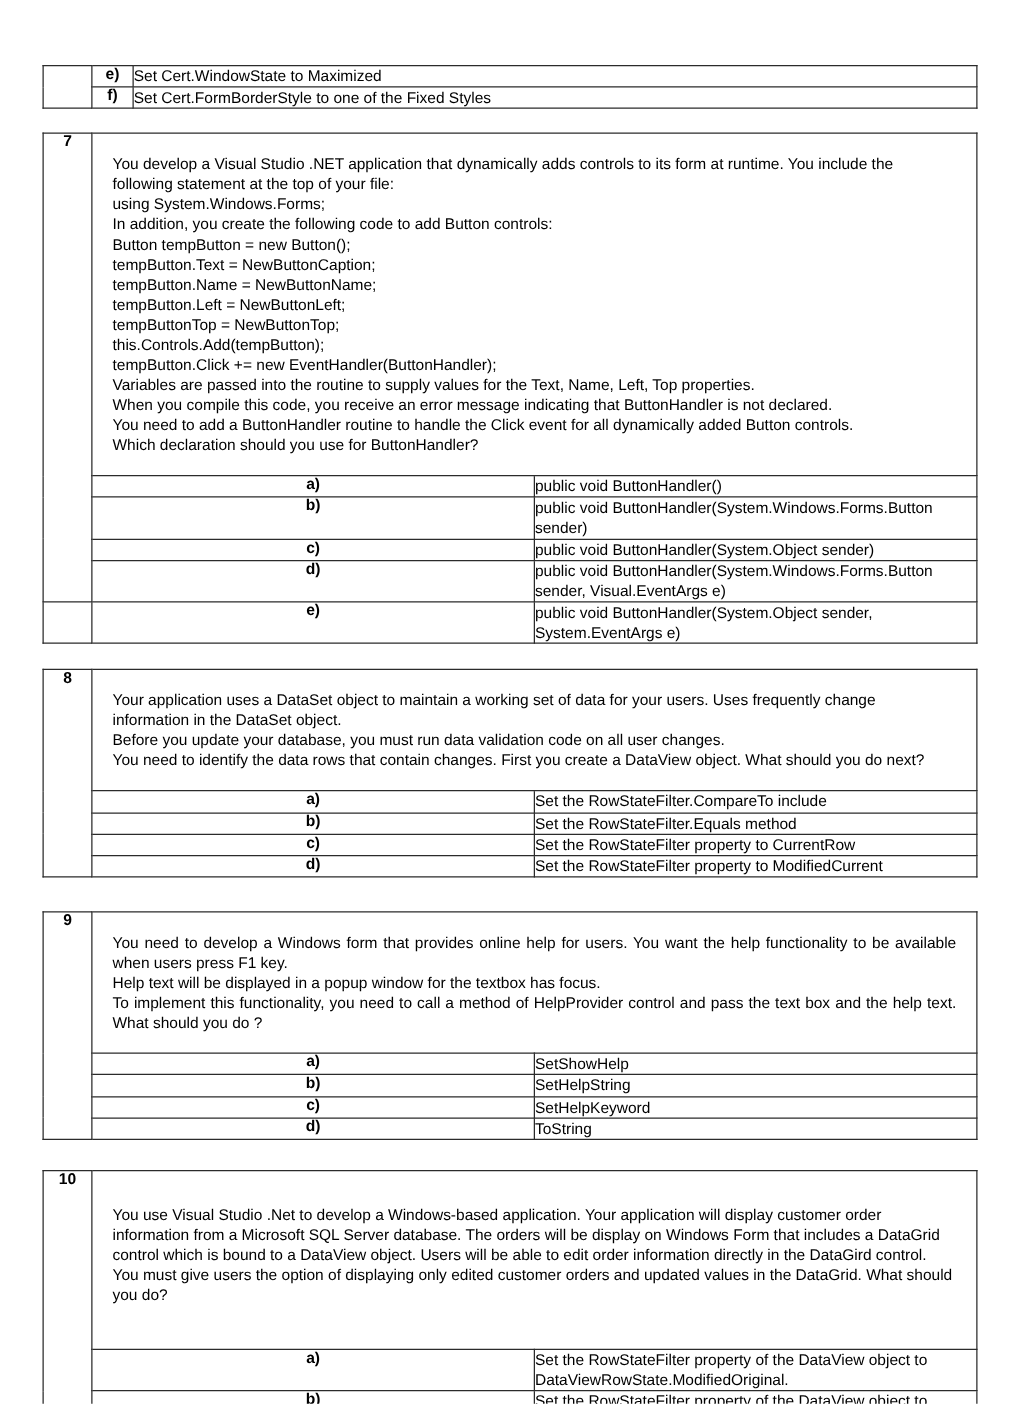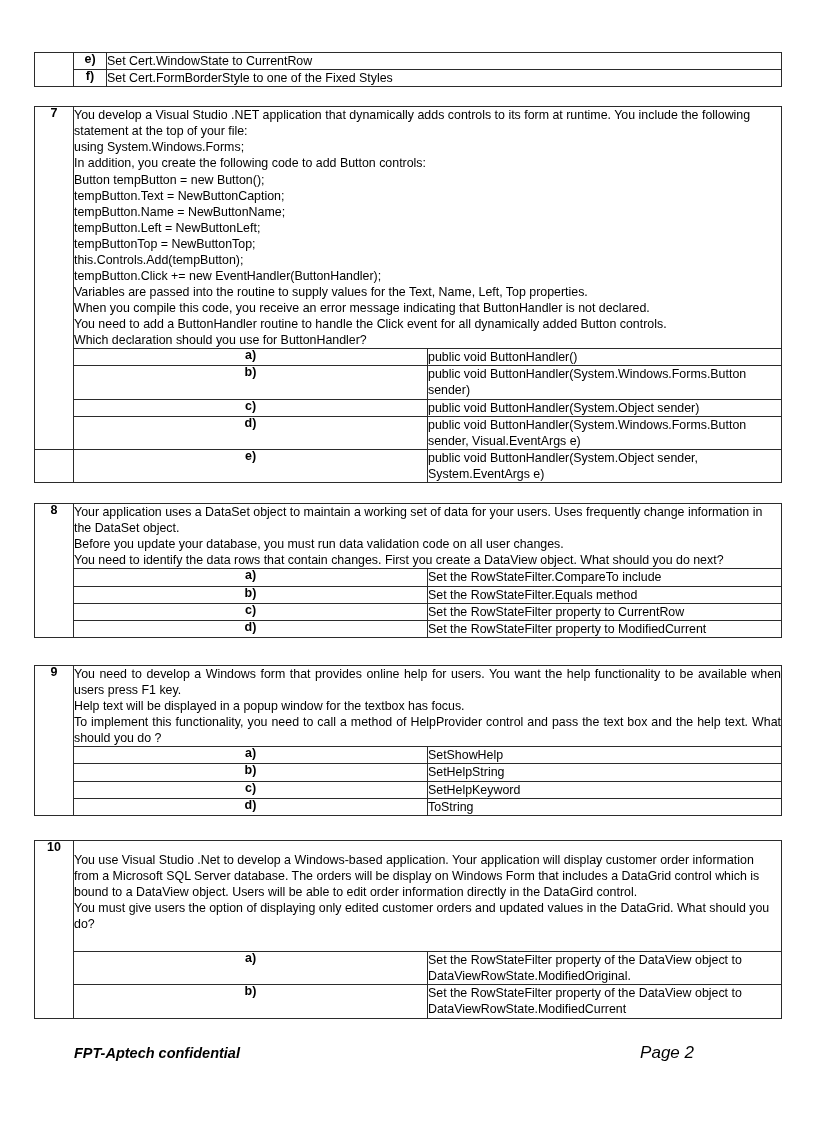--- a/index.html
+++ b/index.html
@@ -60,21 +60,21 @@
     line-height: 1.295;
     padding: 4px 7px 5px 7px;
   }
   .optcell {
     font-size: 12.4px;
     line-height: 1.3;
     padding: 4px 7px 5px 8px;
     vertical-align: middle;
   }
   .stem p {
-    margin: 0;
+    margin: 16px;
     padding: 0;
     white-space: pre-wrap;
   }
   .stem.justify p { text-align: justify; text-align-last: left; }
 
   
   .gap-a { height: 19px; }
   .gap-b { height: 20px; }
   .gap-c { height: 27px; }
   .gap-d { height: 24px; }
@@ -104,21 +104,21 @@
 </head>
 <body>
 
 <div class="page">
 
   <table class="qtable">
     <tbody>
         <tr>
       <td class="col-num numcell empty-pad" rowspan="2"></td>
       <td class="col-ltr ltrcell">e)</td>
-      <td class="optcell">Set Cert.WindowState to CurrentRow</td>
+      <td class="optcell">Set Cert.WindowState to Maximized</td>
     </tr>
     <tr>
       <td class="col-ltr ltrcell">f)</td>
       <td class="optcell">Set Cert.FormBorderStyle to one of the Fixed Styles</td>
     </tr>
   </tbody>
     </table>
 
   <div class="gap-a"></div>
 

